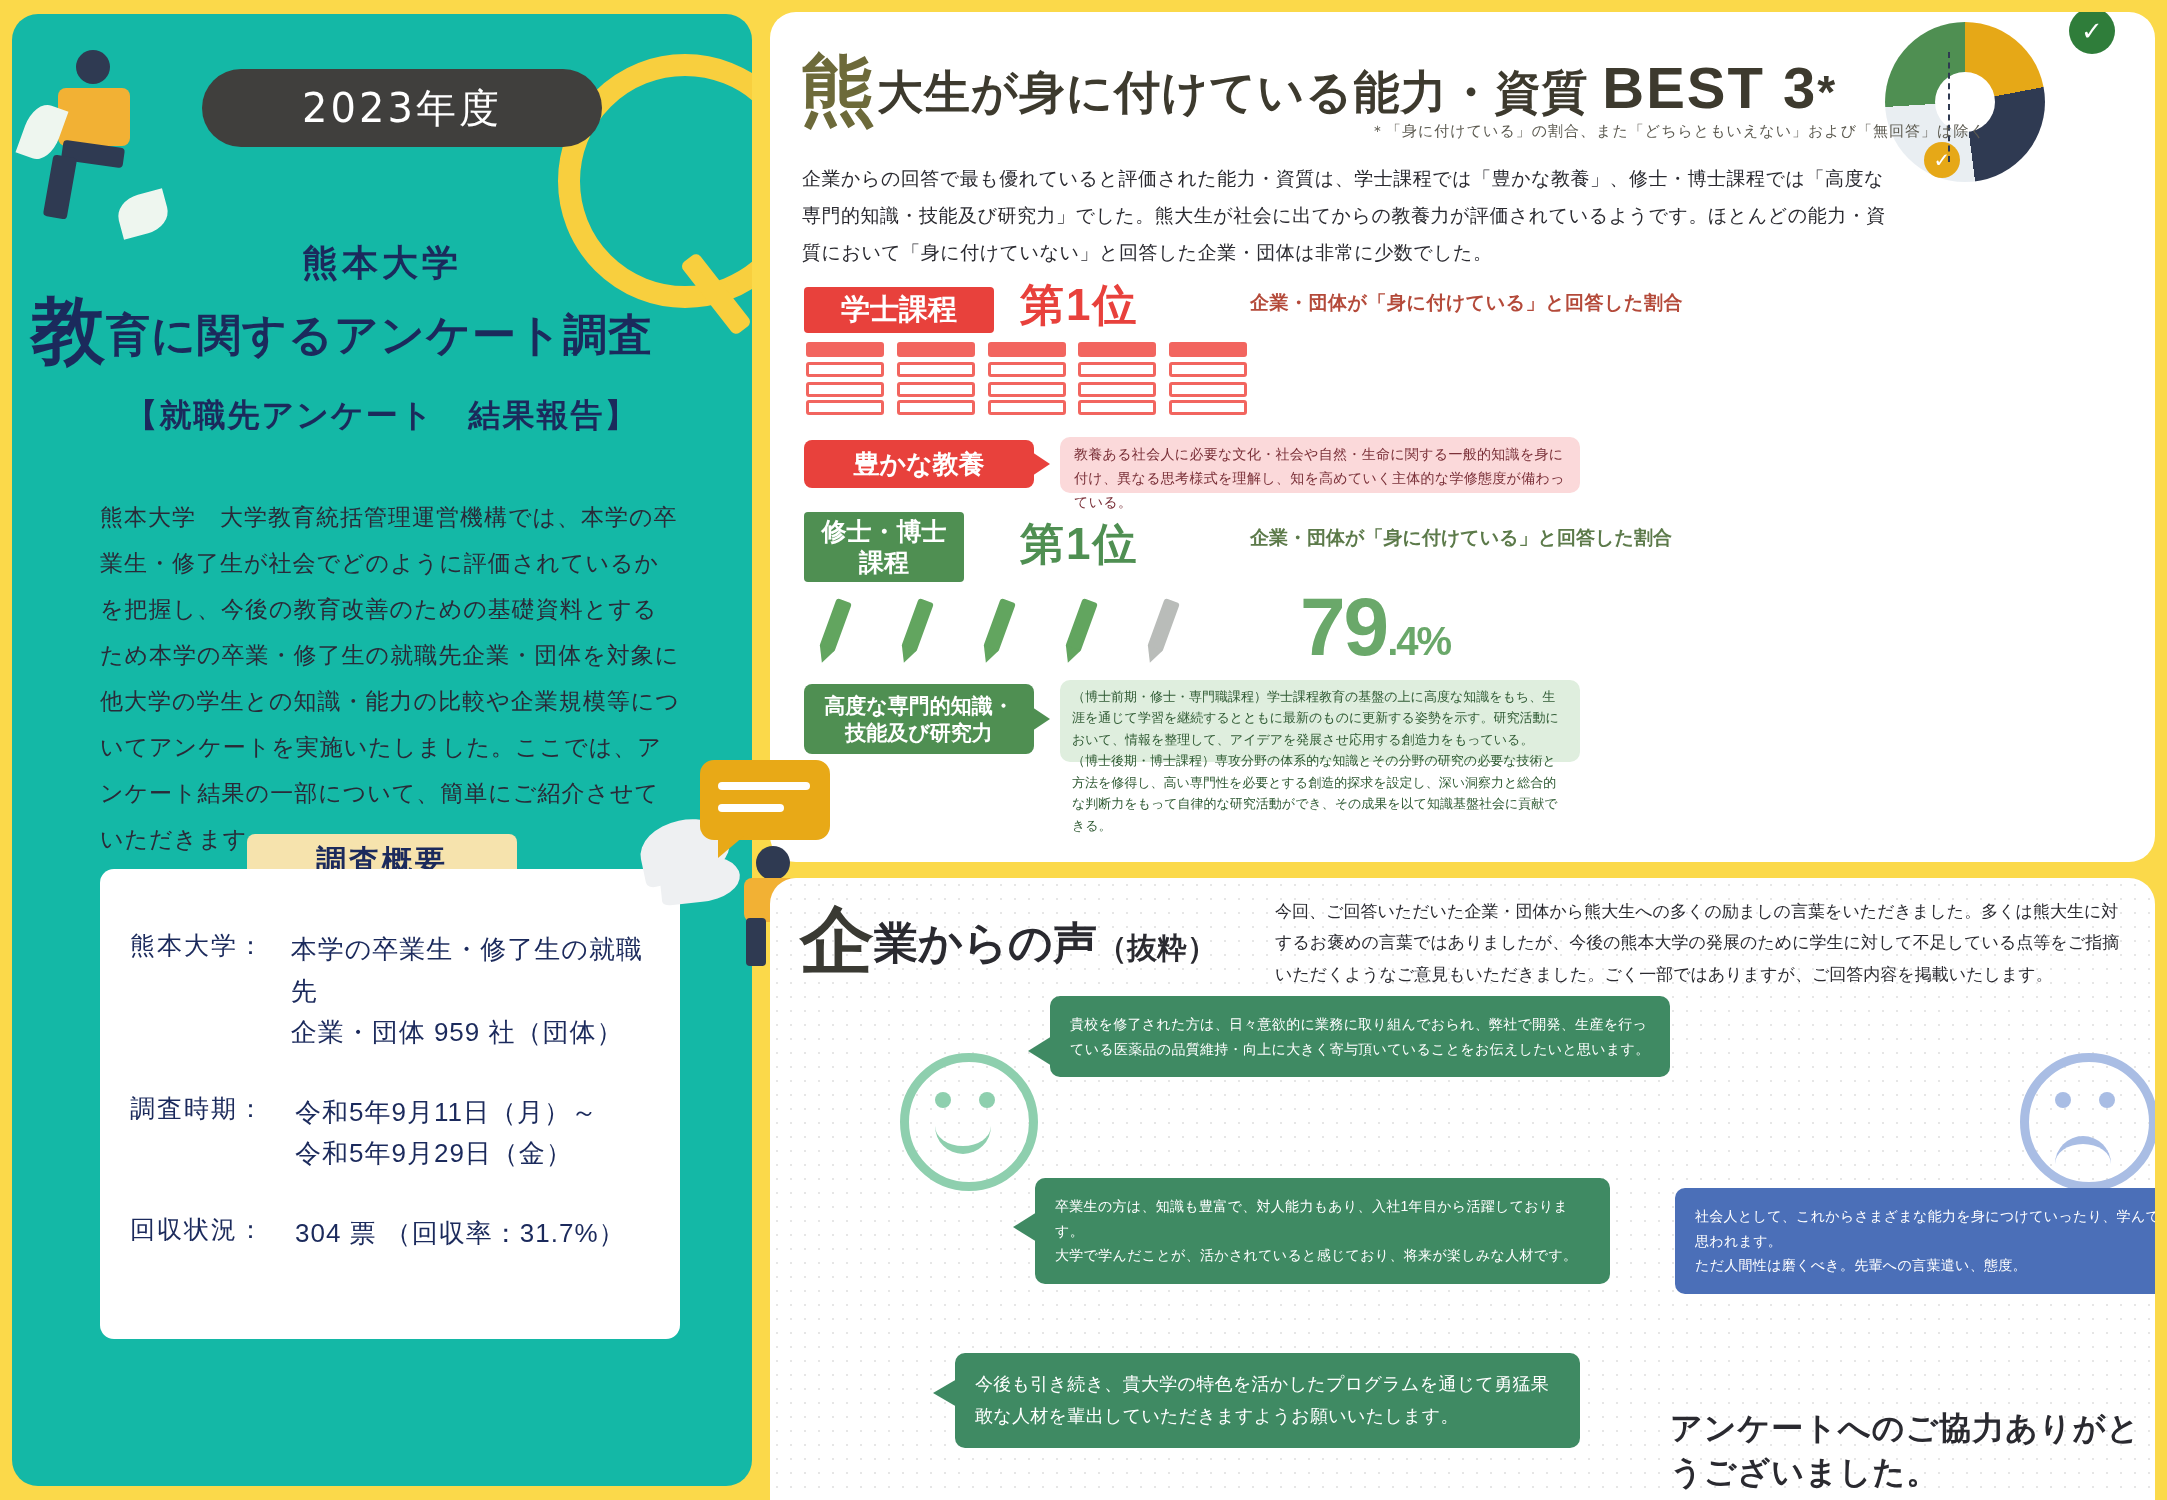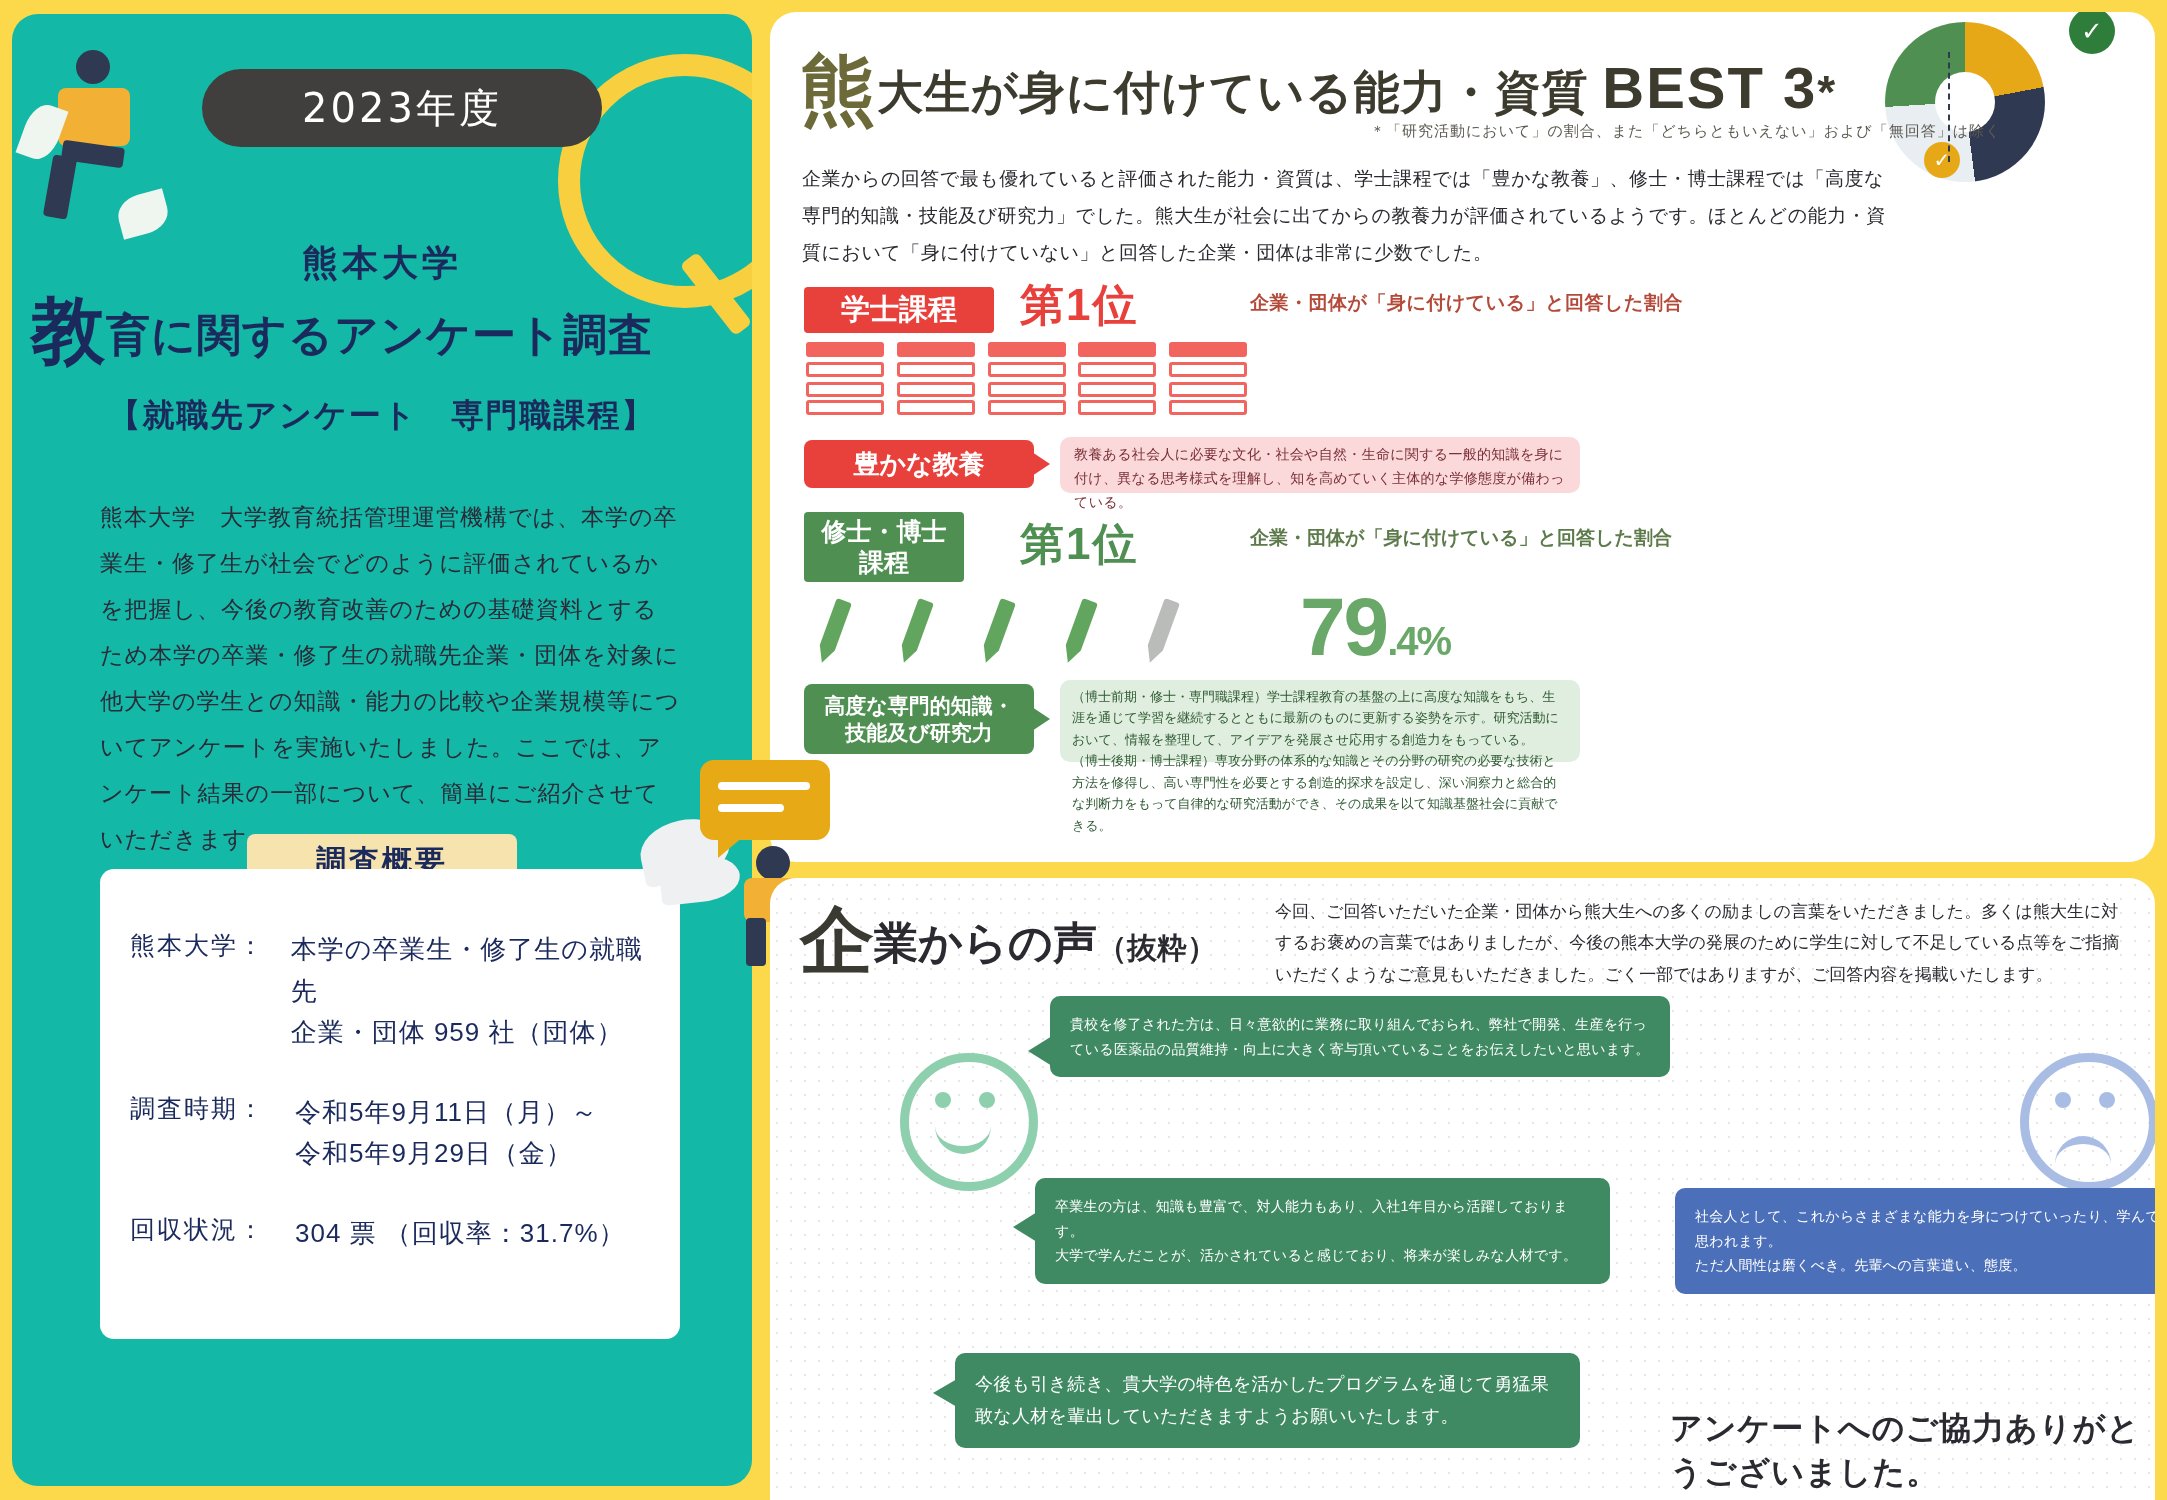--- a/index.html
+++ b/index.html
@@ -209,21 +209,21 @@
       <div class="p-leg" style="left:6px;top:112px;width:24px;height:62px;transform:rotate(10deg);"></div>
       <div class="leaf" style="left:-18px;top:60px;width:36px;height:56px;transform:rotate(20deg);"></div>
       <div class="leaf" style="left:76px;top:150px;width:50px;height:40px;transform:rotate(-15deg);"></div>
     </div>
 
     <div class="year-pill">2023年度</div>
     <div class="univ-name">熊本大学</div>
     <div class="main-title">
       <span class="big">教</span><span>育に関するアンケート調査</span>
     </div>
-    <div class="sub-title">【就職先アンケート　専門職課程】</div>
+    <div class="sub-title">【就職先アンケート　結果報告】</div>
     <div class="intro-text">熊本大学　大学教育統括管理運営機構では、本学の卒業生・修了生が社会でどのように評価されているかを把握し、今後の教育改善のための基礎資料とするため本学の卒業・修了生の就職先企業・団体を対象に他大学の学生との知識・能力の比較や企業規模等についてアンケートを実施いたしました。ここでは、アンケート結果の一部について、簡単にご紹介させていただきます。</div>
 
     <div class="survey-head">調査概要</div>
     <div class="survey-card">
       <div class="survey-rows">
         <div class="srow">
           <div class="slabel">熊本大学：</div>
           <div class="svalue" style="white-space:pre-line">本学の卒業生・修了生の就職先
 企業・団体 959 社（団体）</div>
         </div>
@@ -244,21 +244,21 @@
   <div class="right-top">
 
     <div class="donut"></div>
     <div class="check-box">✓</div>
     <div class="check-box small">✓</div>
     <div class="dash" style="right:205px;top:40px;height:110px;"></div>
 
     <div class="rt-title">
       <span class="kuma">熊</span><span>大生が身に付けている能力・資質 </span><span class="best">BEST 3</span><span>*</span>
     </div>
-    <div class="rt-note">＊「研究活動において」の割合、また「どちらともいえない」および「無回答」は除く</div>
+    <div class="rt-note">＊「身に付けている」の割合、また「どちらともいえない」および「無回答」は除く</div>
     <div class="rt-lead">企業からの回答で最も優れていると評価された能力・資質は、学士課程では「豊かな教養」、修士・博士課程では「高度な専門的知識・技能及び研究力」でした。熊大生が社会に出てからの教養力が評価されているようです。ほとんどの能力・資質において「身に付けていない」と回答した企業・団体は非常に少数でした。</div>
 
     <div class="tag-red">学士課程</div>
     <div class="rank1-red">第1位</div>
     <div class="pct-label-1">企業・団体が「身に付けている」と回答した割合</div>
     <div class="books">
       <div class="book">
           <i class="f" style="top:0"></i>
           <i style="top:20px"></i>
           <i style="top:40px"></i>

